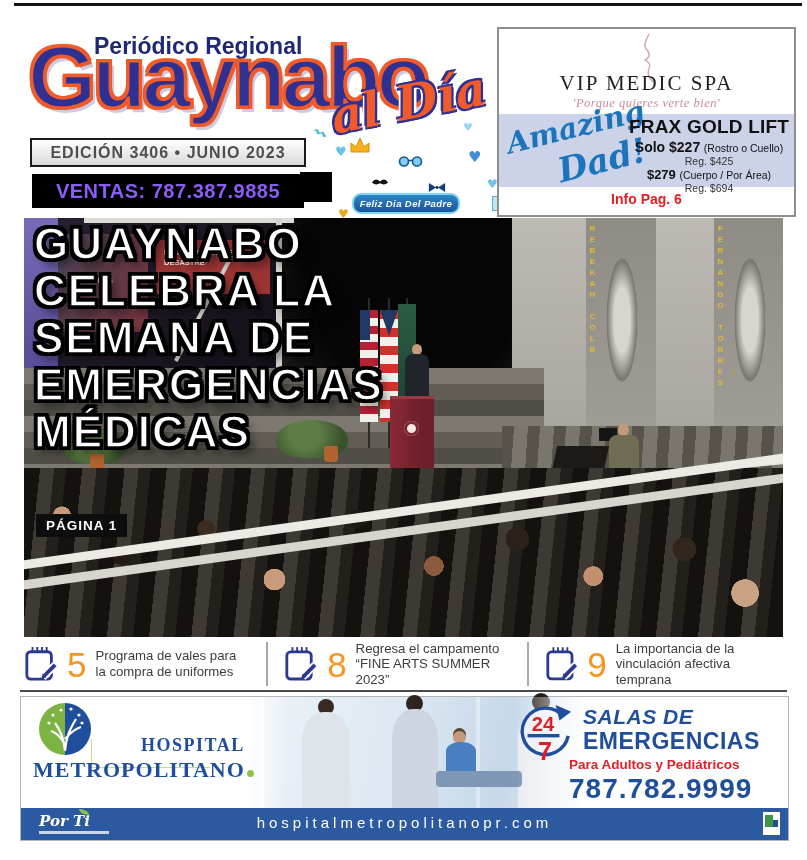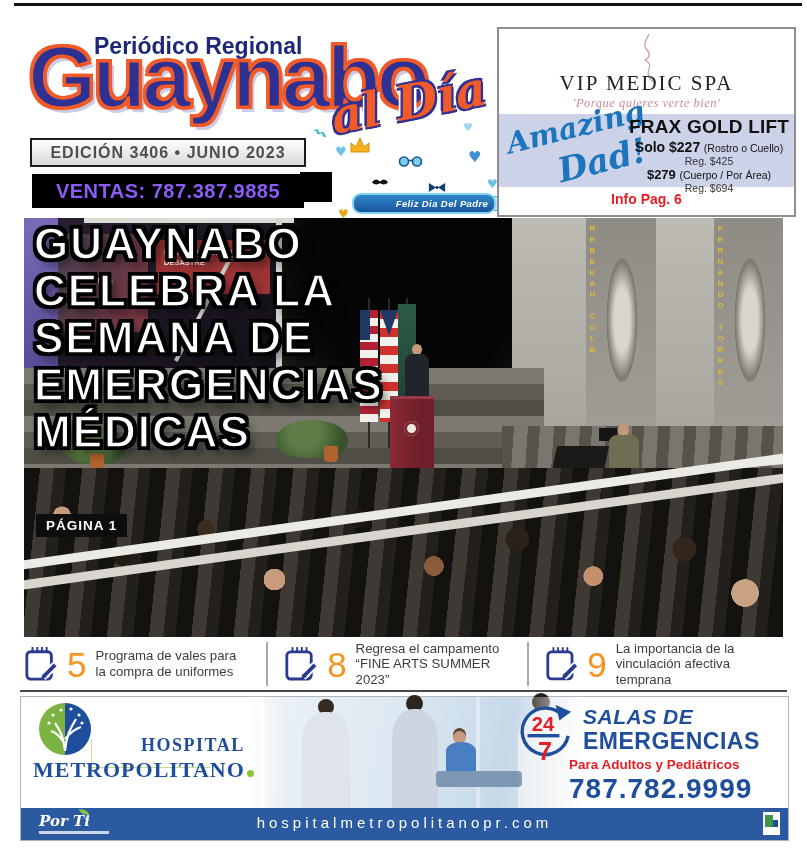--- a/index.html
+++ b/index.html
@@ -21,21 +21,21 @@
     font-size:16px;font-weight:bold;color:#4e4e50;letter-spacing:1px;}
   .ventas{position:absolute;left:32px;top:174px;width:272px;height:34px;background:#000;color:#8b5cf6;
     display:flex;align-items:center;justify-content:center;font-size:20px;font-weight:bold;letter-spacing:.5px;}
   .blackbox{position:absolute;left:300px;top:172px;width:32px;height:30px;background:#000;}
 
   
   .papa-word{position:absolute;left:352px;top:150px;font-size:40px;font-weight:800;letter-spacing:3px;color:#56b6e9;
     -webkit-text-stroke:2px #1f74b4;text-shadow:2px 3px 0 #15578d;}
   .feliz{position:absolute;left:352px;top:193px;width:104px;height:17px;border-radius:9px;
     background:linear-gradient(#2f86c8,#19549c);border:2px solid #7fd4f0;color:#fff;font-size:9.5px;font-weight:bold;
-    font-style:italic;display:flex;align-items:center;justify-content:center;letter-spacing:.4px;padding-left:36px;}
+    font-style:italic;display:flex;align-items:center;justify-content:center;letter-spacing:.4px;}
   .deco{position:absolute;line-height:1;}
   .heart{font-family:"DejaVu Sans",sans-serif;}
 
   
   .vip{position:absolute;left:497px;top:27px;width:295px;height:186px;border:2px solid #8e8e8e;background:#fff;text-align:center;}
   .vip-face{position:absolute;left:50%;top:3px;transform:translateX(-50%);}
   .vip-title{position:absolute;top:42px;width:100%;font-family:"Liberation Serif",serif;font-size:21px;
     letter-spacing:2px;color:#1f1f1f;}
   .vip-tag{position:absolute;top:67px;width:100%;font-family:"Liberation Serif",serif;font-style:italic;
     font-size:12.5px;color:#cd8aa0;letter-spacing:.5px;}

